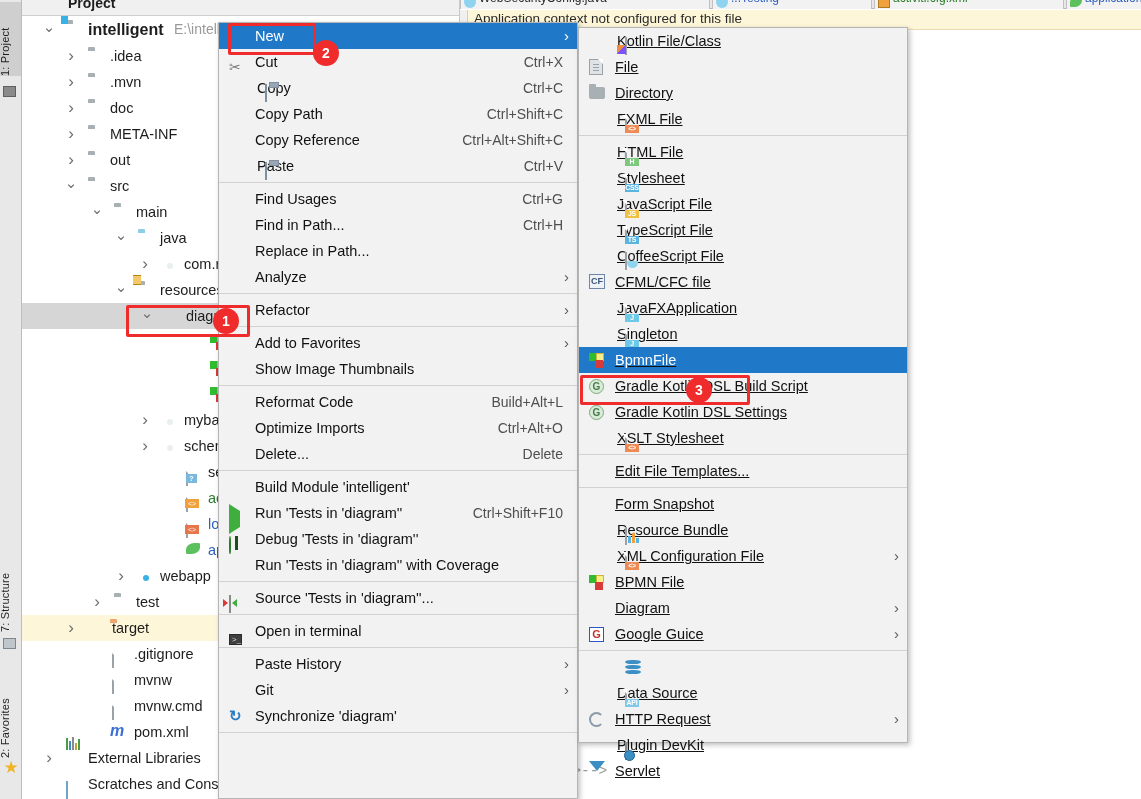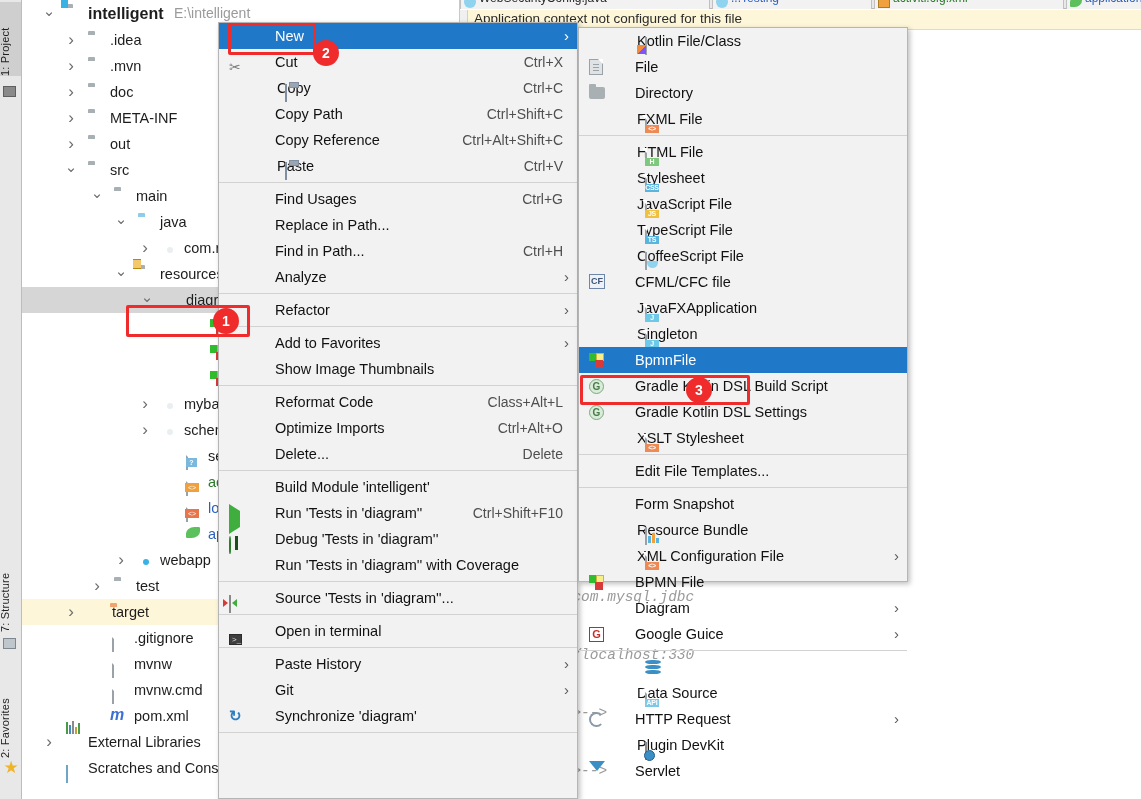--- a/index.html
+++ b/index.html
@@ -80,24 +80,24 @@
   .ic-lib i{position:absolute;bottom:1px;width:2px;display:block;}
   .ic-scratch { background:#cfe6f5; border:1px solid #6fa6c6; position:relative; }
 
   
   .menu {
     position: absolute; background: #f2f2f2; border: 1px solid #b5b5b5;
     box-shadow: 2px 2px 5px rgba(0,0,0,0.25);
     font-size: 14.5px; color: #111;
   }
   #ctxmenu { left: 218px; top: 22px; width: 360px; height: 777px; }
-  #submenu  { left: 578px; top: 27px; width: 330px; height: 555px; }
+  #submenu  { left: 578px; top: 27px; width: 330px; height: 716px; text-decoration: underline; }
   .mitem {
     position: relative; height: 26px; line-height: 26px;
-    white-space: nowrap; padding-left: 56px; cursor: default;
+    white-space: nowrap; padding-left: 36px; cursor: default;
   }
   .mitem.sel { background: #1f78c8; color: #ffffff; }
   .mitem .sc {
     position: absolute; right: 14px; top: 0; line-height: 26px;
     color: #4f4f4f; font-size: 14px;
   }
   .mitem .chev {
     position: absolute; right: 8px; top: 0; line-height: 26px;
     color: #5a5a5a; font-size: 15px;
   }
@@ -213,20 +213,23 @@
       <div style="width:13px;height:11px;background:#bfc7cc;border:1px solid #7d878d;margin-top:2px;"></div>
     </div>
     <div class="vtab" style="top:666px;height:92px;">
       <span>2: Favorites</span>
     </div>
     <div class="vicon" style="top:760px;color:#f0b429;font-size:17px;line-height:16px;text-align:center;">★</div>
   </div>
 
   <div class="tree">
 
+    <div class="trow" style="height:16px;line-height:14px;background:#f0f0f0;border-bottom:1px solid #cfcfcf;">
+      <span class="tlabel bold" style="left:46px;top:-10px;line-height:26px;font-size:14px;">Project</span>
+    </div>
 
     <div class="trow" style="height:27px;line-height:27px;">
       <span class="arrow down" style="left:20px;height:27px;line-height:27px;"></span>
       <span class="ticon ic-folder ic-src" style="left:44px;top:7px;width:16px;height:12px;"></span>
       <span class="tlabel bold" style="left:66px;height:27px;line-height:27px;font-size:16px;">intelligent</span>
       <span class="tlabel tpath" style="left:152px;height:27px;line-height:27px;font-size:14px;">E:\intelligent</span>
     </div>
 
     <div class="trow">
       <span class="arrow right" style="left:42px;"></span>
@@ -512,29 +515,29 @@
     </div>
 
     <div class="msep"></div>
 
     <div class="mitem">
       <span>Find Usages</span>
       <span class="sc">Ctrl+G</span>
     </div>
 
     <div class="mitem">
-      <span>Replace in Path...</span>
-    </div>
-
-    <div class="mitem">
       <span>Find in Path...</span>
       <span class="sc">Ctrl+H</span>
     </div>
 
     <div class="mitem">
+      <span>Replace in Path...</span>
+    </div>
+
+    <div class="mitem">
       <span>Analyze</span>
       <span class="chev">›</span>
     </div>
 
     <div class="msep"></div>
 
     <div class="mitem">
       <span>Refactor</span>
       <span class="chev">›</span>
     </div>
@@ -547,21 +550,21 @@
     </div>
 
     <div class="mitem">
       <span>Show Image Thumbnails</span>
     </div>
 
     <div class="msep"></div>
 
     <div class="mitem">
       <span>Reformat Code</span>
-      <span class="sc">Class+Alt+L</span>
+      <span class="sc">Build+Alt+L</span>
     </div>
 
     <div class="mitem">
       <span>Optimize Imports</span>
       <span class="sc">Ctrl+Alt+O</span>
     </div>
 
     <div class="mitem">
       <span>Delete...</span>
       <span class="sc">Delete</span>

